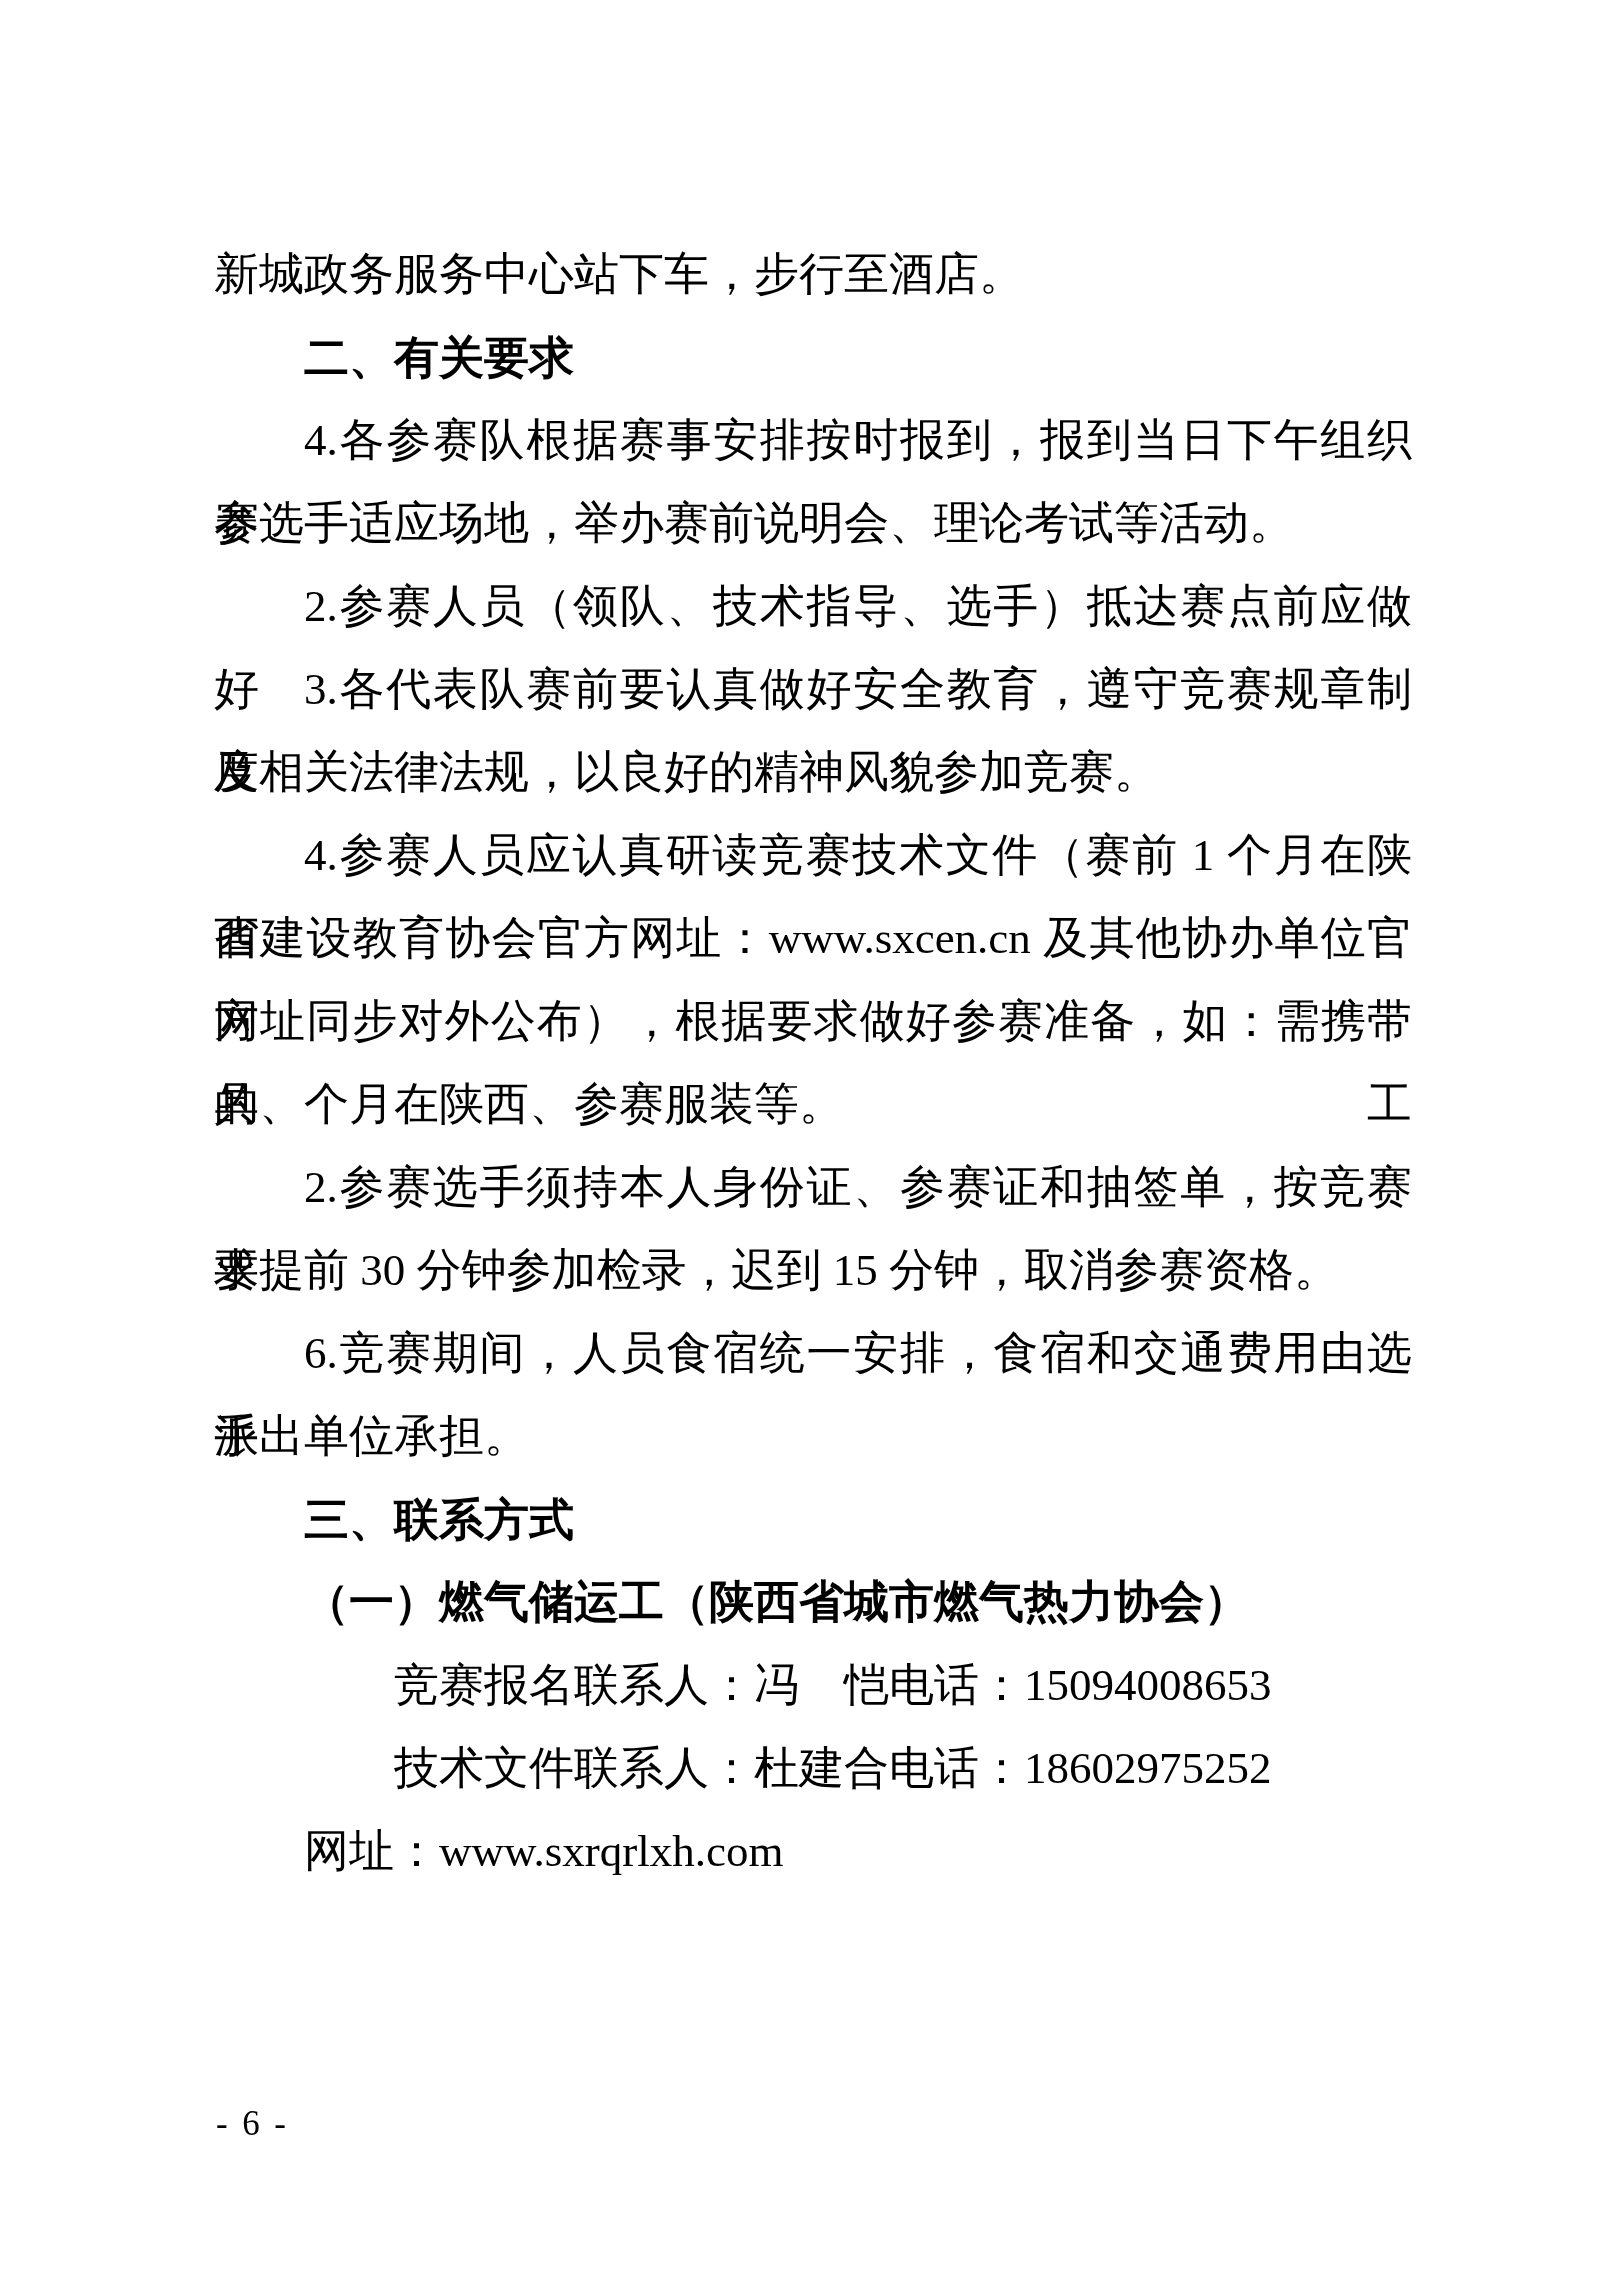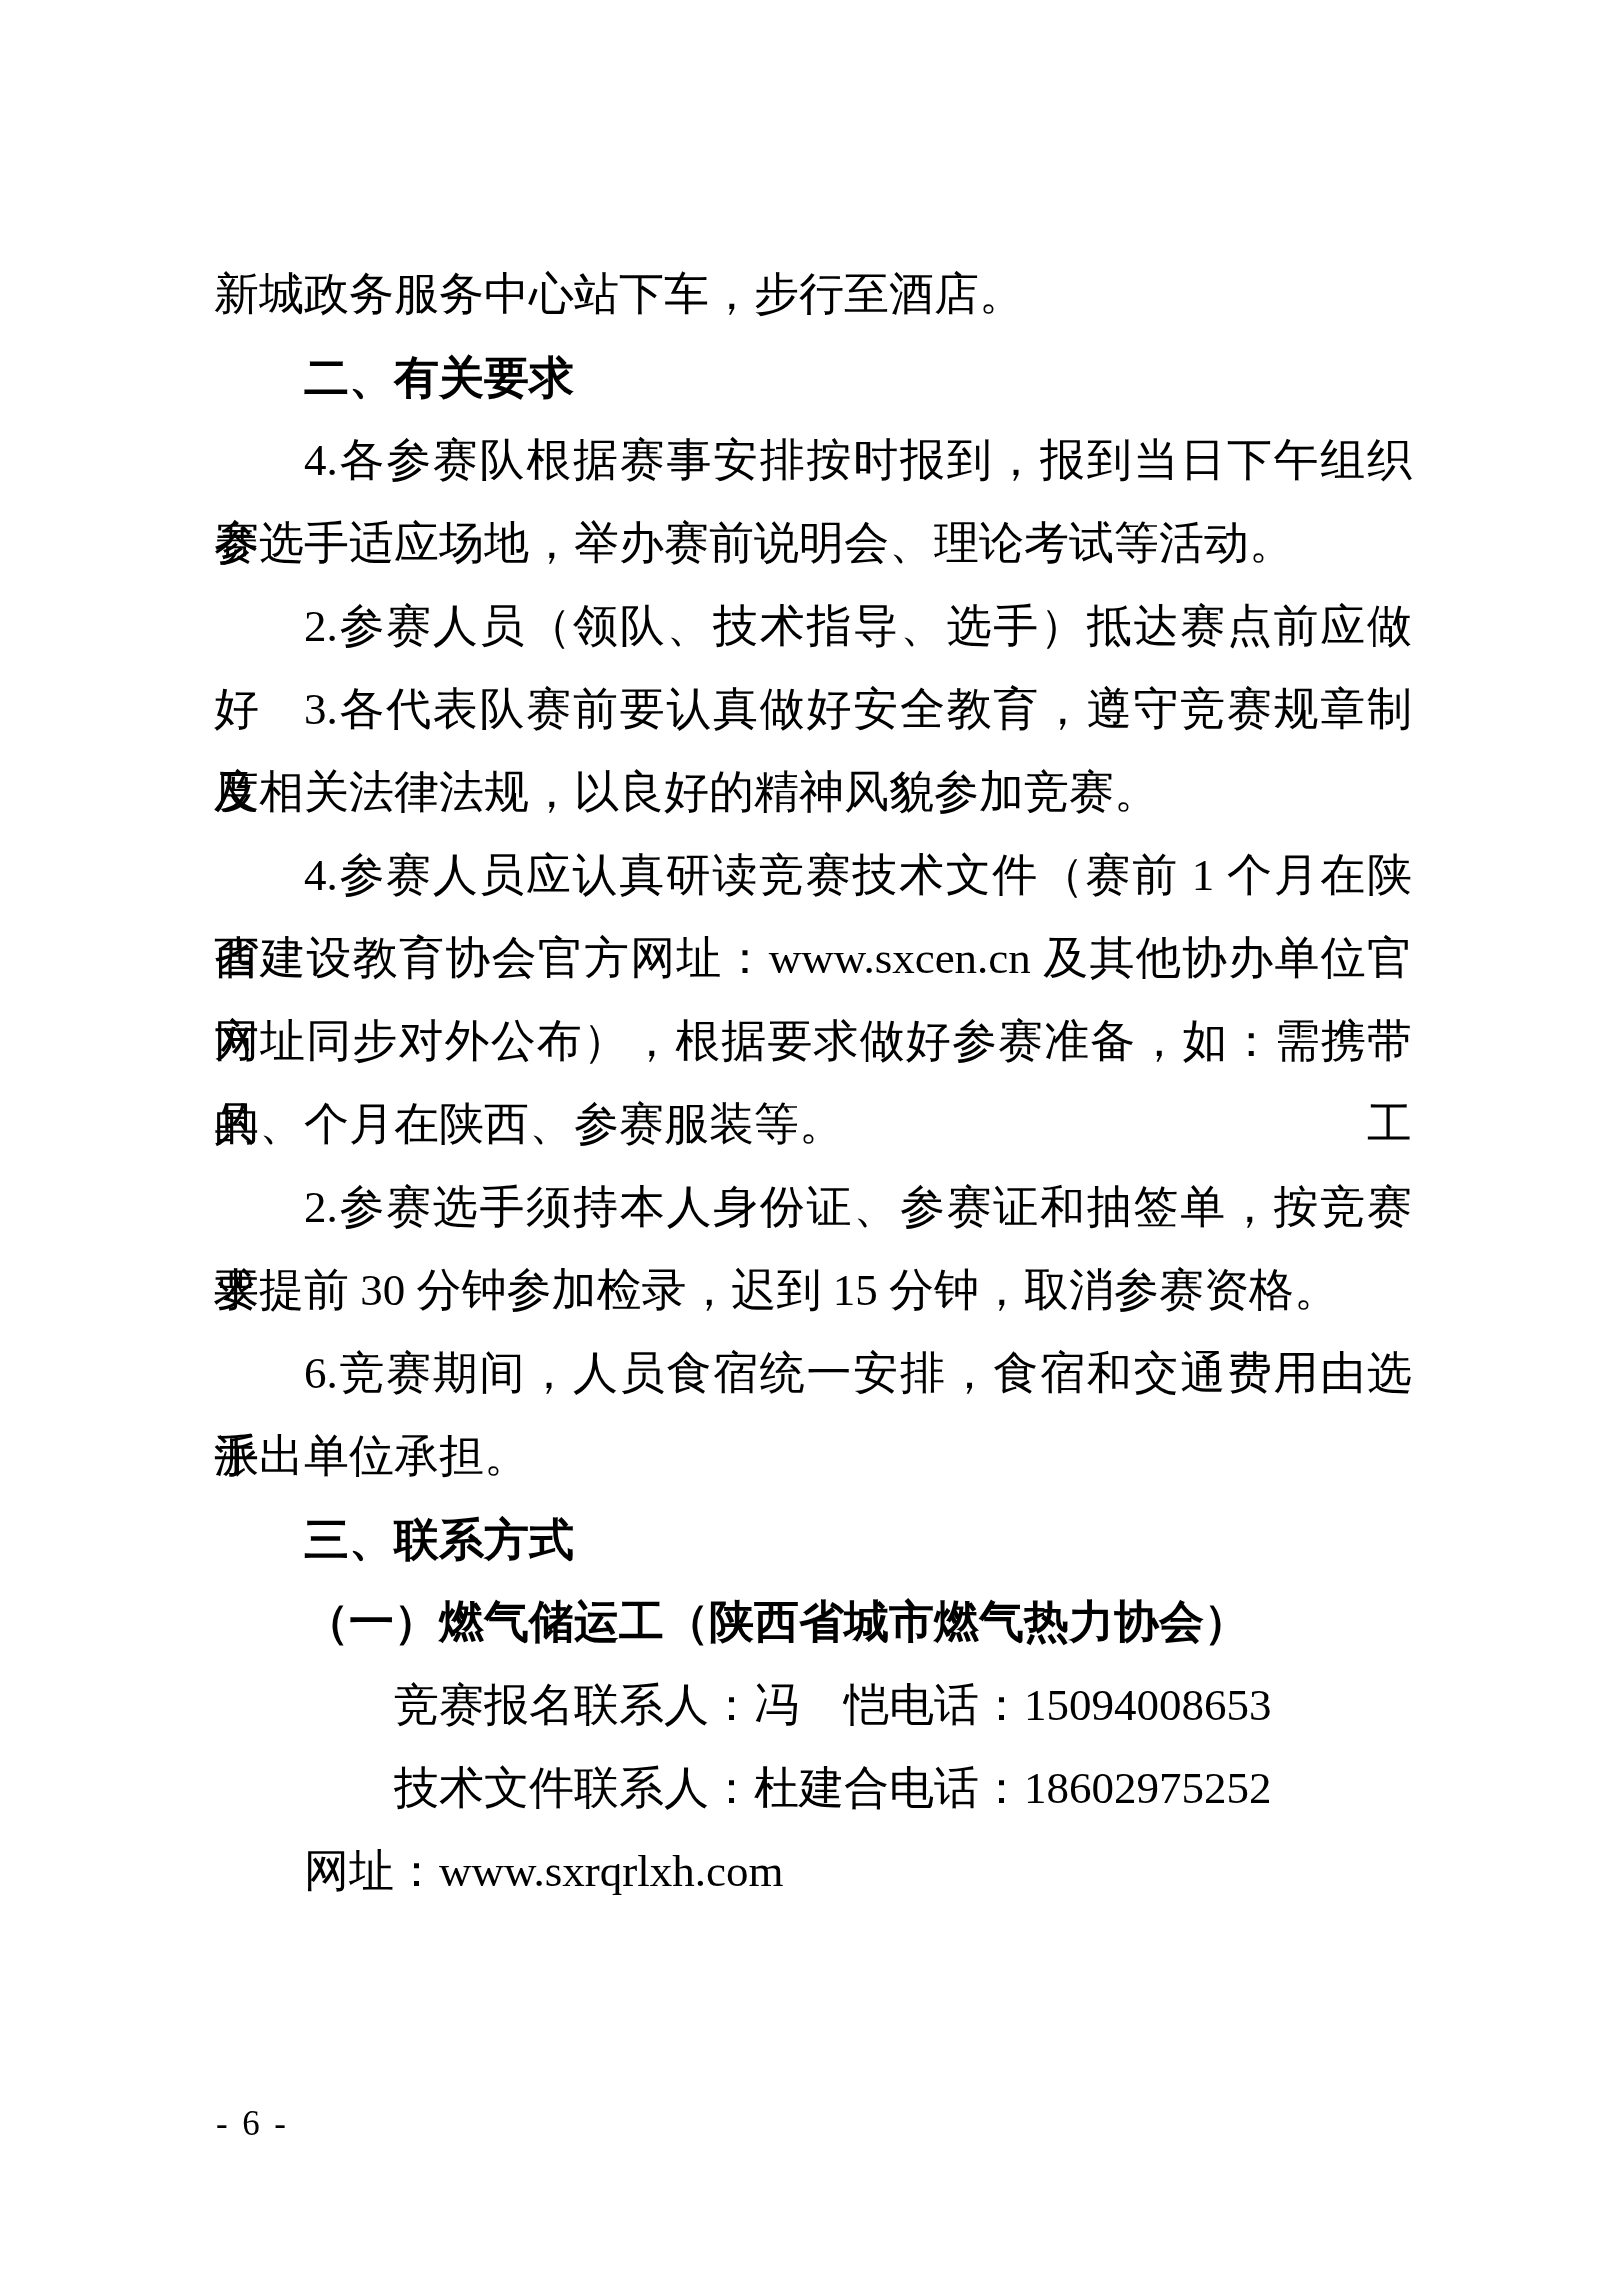--- a/index.html
+++ b/index.html
@@ -11,21 +11,21 @@
     height: 2293px;
     background: #ffffff;
     position: relative;
     font-family: "Liberation Serif", serif;
     color: #000000;
     overflow: hidden;
   }
   .content {
     position: absolute;
     left: 214px;
-    top: 253px;
+    top: 233px;
     width: 1198px;
   }
   .line {
     font-size: 45px;
     line-height: 83px;
     height: 83px;
     text-align: left;
     white-space: nowrap;
   }
   .line.wrapok { white-space: normal; }

